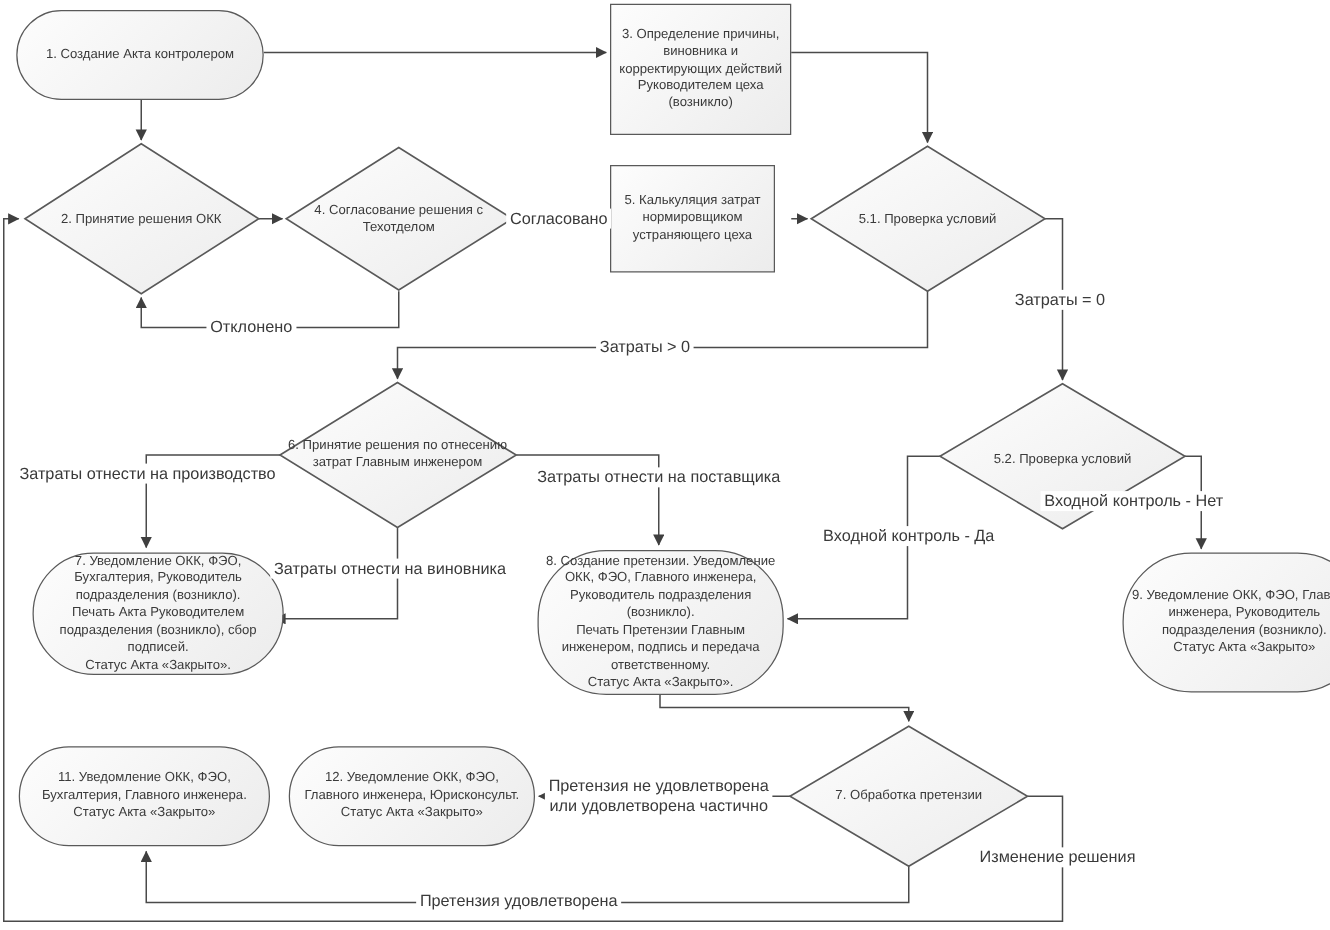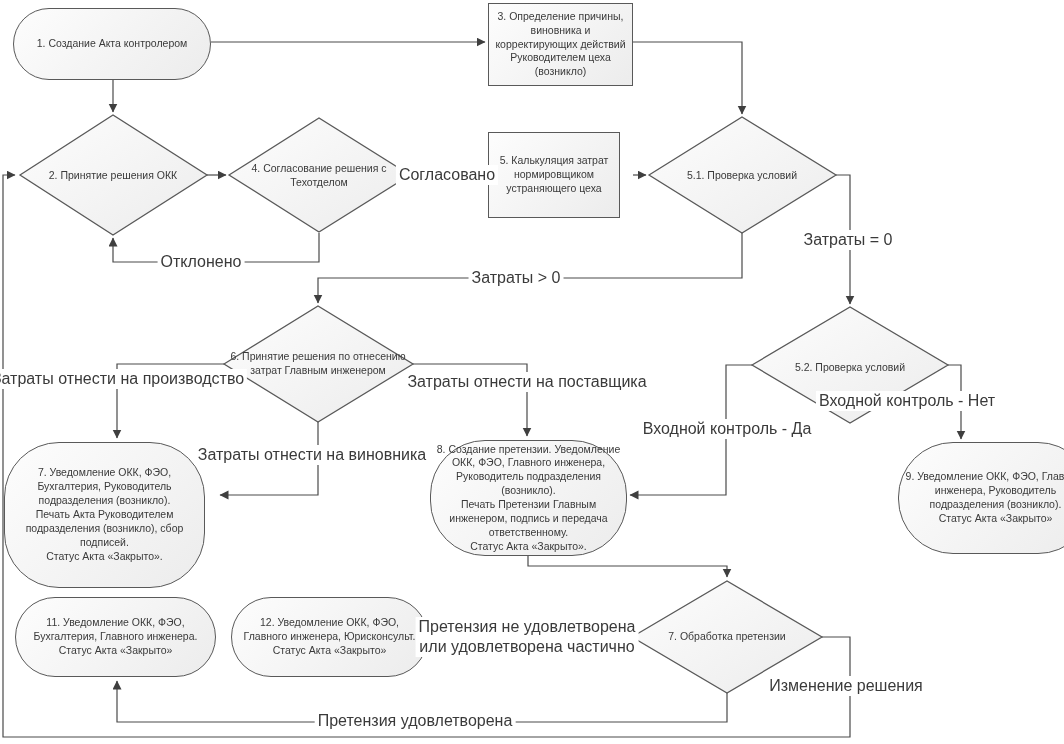--- a/index.html
+++ b/index.html
@@ -13,21 +13,21 @@
     text-align:center; font-size:10.5px; line-height:1.32; box-sizing:border-box;
     padding:3px 5px; white-space:pre-line;
     background:linear-gradient(135deg,#fdfdfd 0%,#ececec 100%);
     border:1.3px solid #595959;
   }
   .dtext {
     position:absolute; transform:translate(-50%,-50%); text-align:center;
     font-size:10.5px; line-height:1.32; white-space:pre-line;
   }
   .elabel {
-    position:absolute; transform:translate(-50%,-50%); font-size:16px;
+    position:absolute; transform:translate(-50%,-50%); font-size:13px;
     line-height:1.25; background:#ffffff; padding:0 3px; text-align:center;
     white-space:pre;
   }
 </style>
 </head>
 <body>
 
 <div class="canvas">
 
   <svg class="connector-layer" viewBox="0 0 1064 744" xmlns="http://www.w3.org/2000/svg">
@@ -67,25 +67,25 @@
       <polygon points="229,175 319,118 410,175 319,232"></polygon>
       <polygon points="649,175 742,117 836,175 742,233"></polygon>
       <polygon points="752,365 850,307 948,365 850,423"></polygon>
       <polygon points="224,364 318,306 413,364 318,422"></polygon>
       <polygon points="632,637 727,581 822,637 727,693"></polygon>
     </g>
   </svg>
 
   <div class="node" style="left:13px;top:8px;width:198px;height:72px;border-radius:38px">1. Создание Акта контролером</div>
 
-  <div class="node" style="left:488px;top:3px;width:145px;height:83px">3. Определение причины, виновника и корректирующих действий Руководителем цеха (возникло)</div>
+  <div class="node" style="left:488px;top:3px;width:145px;height:105px">3. Определение причины, виновника и корректирующих действий Руководителем цеха (возникло)</div>
 
   <div class="node" style="left:488px;top:132px;width:132px;height:86px">5. Калькуляция затрат нормировщиком устраняющего цеха</div>
 
-  <div class="node" style="left:4px;top:442px;width:201px;height:146px;border-radius:55px">7. Уведомление ОКК, ФЭО, Бухгалтерия, Руководитель подразделения (возникло).
+  <div class="node" style="left:26px;top:442px;width:201px;height:98px;border-radius:55px">7. Уведомление ОКК, ФЭО, Бухгалтерия, Руководитель подразделения (возникло).
 Печать Акта Руководителем подразделения (возникло), сбор подписей.
 Статус Акта «Закрыто».</div>
 
   <div class="node" style="left:430px;top:440px;width:197px;height:116px;border-radius:55px">8. Создание претензии. Уведомление ОКК, ФЭО, Главного инженера, Руководитель подразделения (возникло).
 Печать Претензии Главным инженером, подпись и передача ответственному.
 Статус Акта «Закрыто».</div>
 
   <div class="node" style="left:898px;top:442px;width:195px;height:112px;border-radius:55px">9. Уведомление ОКК, ФЭО, Главного инженера, Руководитель подразделения (возникло).
 Статус Акта «Закрыто»</div>
 

